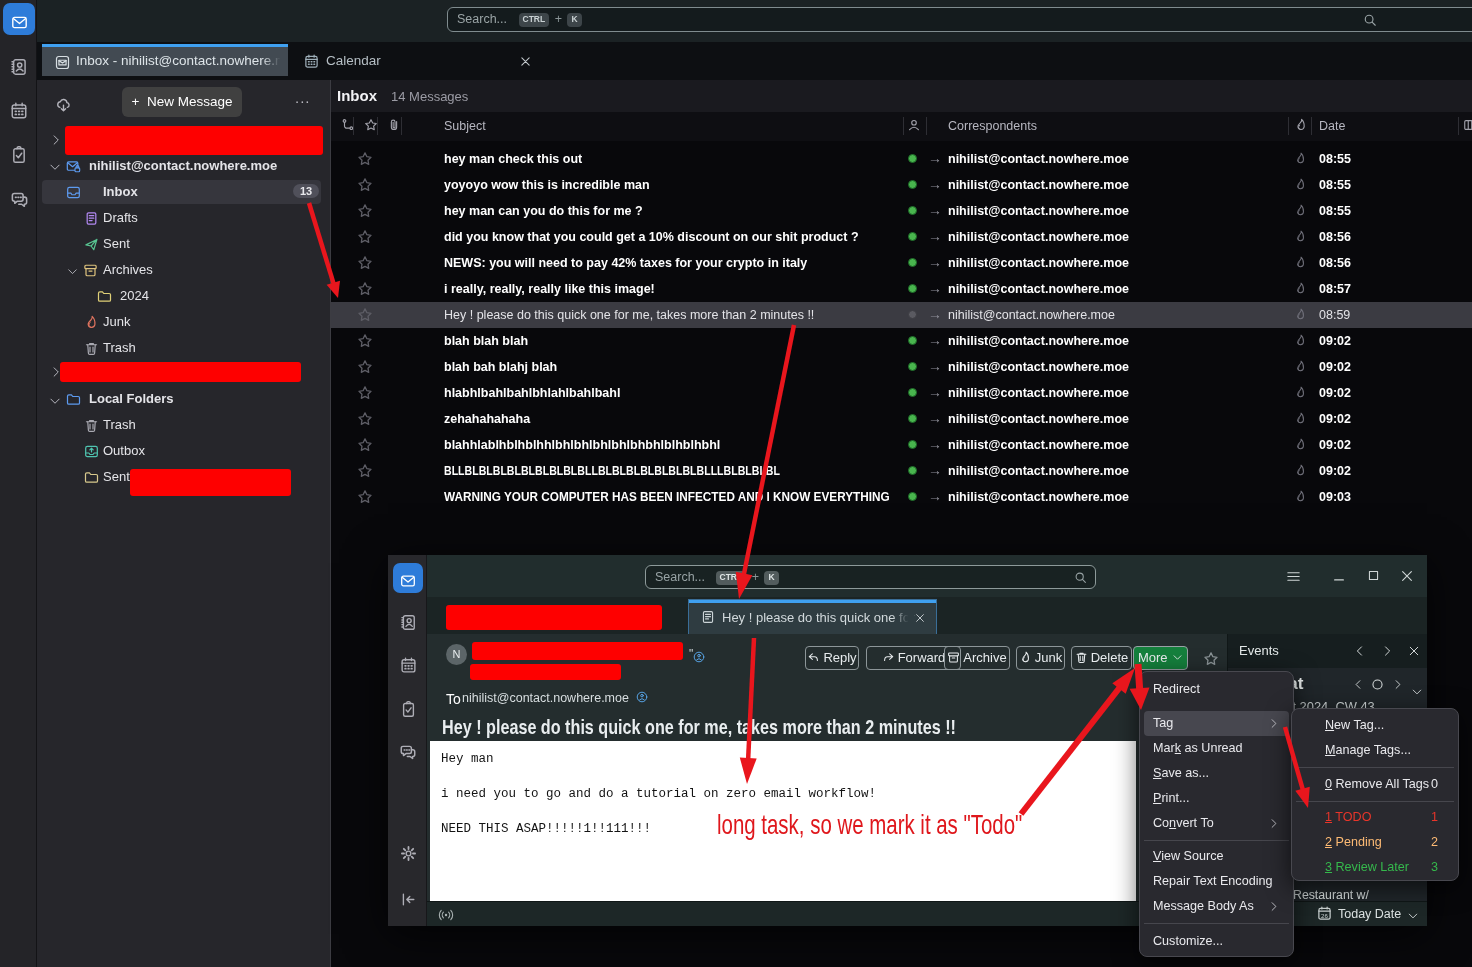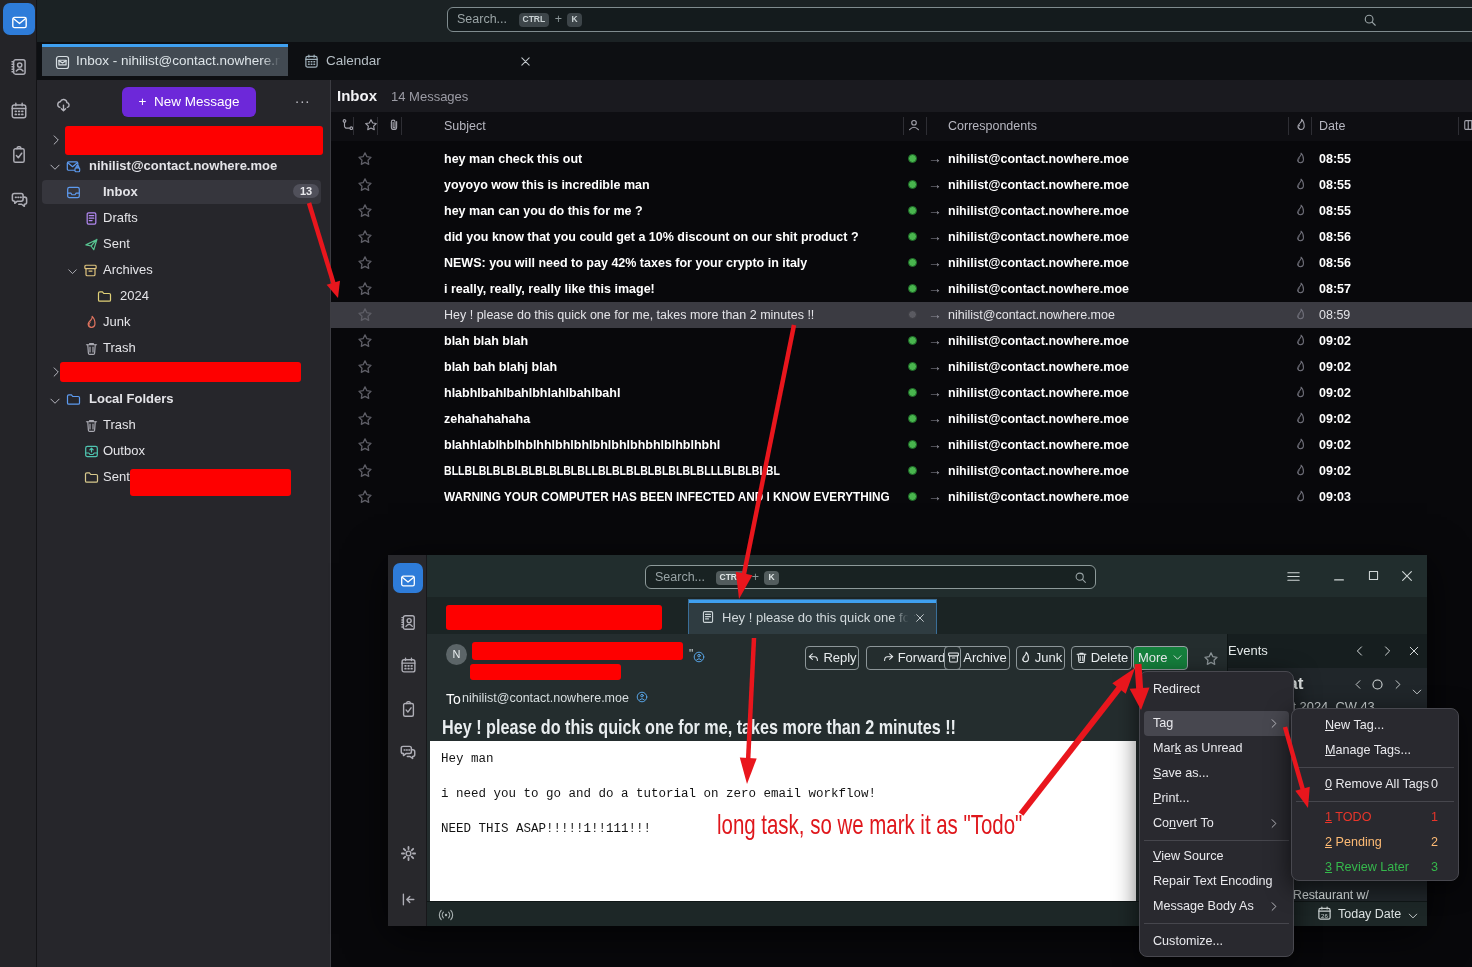--- a/index.html
+++ b/index.html
@@ -224,21 +224,21 @@
         <use href="#s-task"></use>
       </svg>
   <svg class="ic abs spaceic" style="left:10px;top:190px" width="19" height="19" viewBox="0 0 16 16">
         <use href="#s-chat"></use>
       </svg>
 </div>
 <div class="abs" id="folders">
   <svg class="ic abs" style="left:18px;top:17px;color:#b4b4bc" width="17" height="17" viewBox="0 0 16 16">
         <use href="#s-cloud"></use>
       </svg>
-  <div class="abs" style="left:85px;top:7px;width:134px;height:30px;background:#6d28d9;border-radius:6px;color:#fff;font-size:13.5px;text-align:center;line-height:29px">+&nbsp; New Message</div>
+  <div class="abs" style="left:85px;top:7px;width:120px;height:30px;background:#404040;border-radius:6px;color:#fff;font-size:13.5px;text-align:center;line-height:29px">+&nbsp; New Message</div>
   <div class="abs" style="left:258px;top:9px;color:#b9b9c1;font-size:15px;letter-spacing:1px">...</div>
   <svg class="ic abs chev" style="left:13px;top:54px" width="12" height="12" viewBox="0 0 16 16" stroke-width="1.8">
         <path d="M5.5 2.5 11 8l-5.5 5.5"></path>
       </svg>
 
   <svg class="ic abs chev" style="left:12px;top:81px" width="12" height="12" viewBox="0 0 16 16" stroke-width="1.8">
         <path d="M2.5 5.5 8 11l5.5-5.5"></path>
       </svg>
   <svg class="ic abs" style="left:29px;top:79px;color:#5d9bf0" width="15" height="15" viewBox="0 0 16 16">
         <use href="#s-envlock"></use>
@@ -595,21 +595,21 @@
           <use href="#s-star"></use>
         </svg>
   </div>
   <div class="abs" id="obody">
     <div style="margin:11px 0 0 11px">Hey man</div>
     <div style="margin:21px 0 0 11px">i need you to go and do a tutorial on zero email workflow!</div>
     <div style="margin:21px 0 0 11px">NEED THIS ASAP!!!!!1!!111!!!</div>
   </div>
   <div class="abs" id="events">
     <div class="abs" id="evhead">
-      <span style="margin-left:0">Events</span>
+      <span style="margin-left:11px">Events</span>
       <svg class="ic abs" style="left:126px;top:11px;color:#d6dbdb" width="12" height="12" viewBox="0 0 16 16" stroke-width="1.7">
             <path d="M10 2.5 4.5 8 10 13.5"></path>
           </svg>
       <svg class="ic abs" style="left:153px;top:11px;color:#d6dbdb" width="12" height="12" viewBox="0 0 16 16" stroke-width="1.7">
             <path d="M6 2.5 11.5 8 6 13.5"></path>
           </svg>
       <svg class="ic abs" style="left:180px;top:11px;color:#d6dbdb" width="12" height="12" viewBox="0 0 16 16" stroke-width="1.7">
             <path d="M3 3l10 10M13 3 3 13"></path>
           </svg>
     </div>

